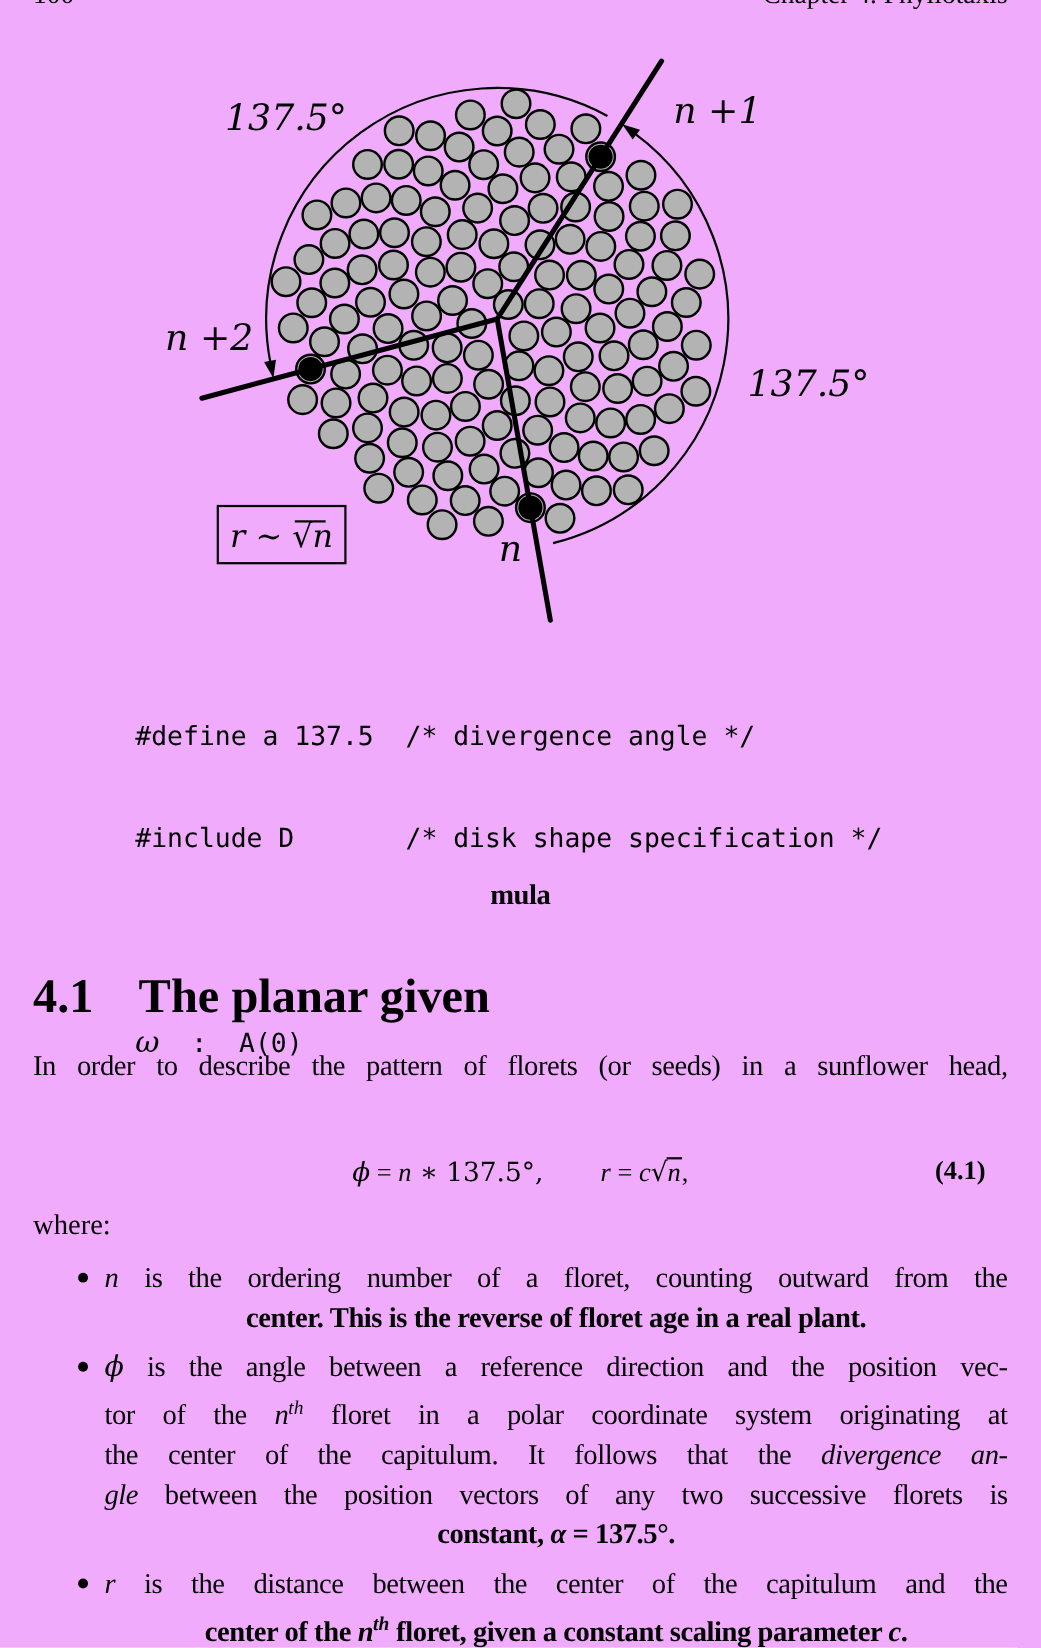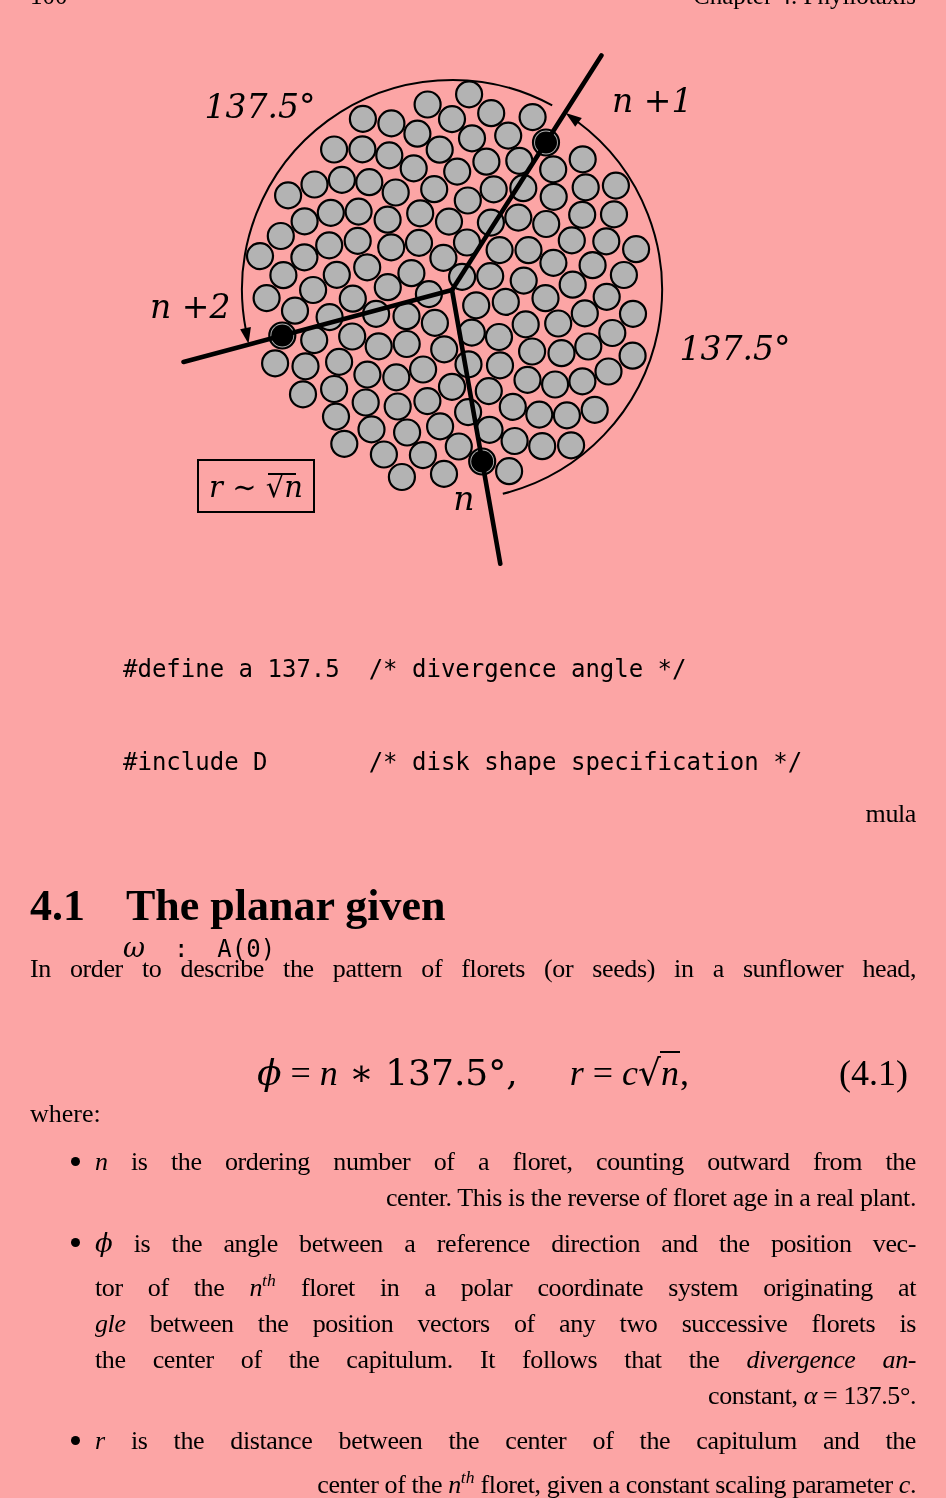--- a/index.html
+++ b/index.html
@@ -1,16 +1,16 @@
 <!DOCTYPE html>
 <html><head>
 <meta charset="utf-8">
 <style>
   html,body{margin:0;padding:0;background:#ffffff;}
-  .page{position:relative;width:946px;height:1498px;background:#fca5a5;overflow:hidden;
+  .page{position:relative;width:946px;height:1498px;background:#f0abfc;overflow:hidden;
         font-family:"Liberation Serif","DejaVu Serif",serif;color:#000;}
   
   .header{position:absolute;top:0;left:30px;right:30px;height:11px;overflow:hidden;}
   .header-inner{position:relative;top:-17px;display:flex;justify-content:space-between;
                 font-size:25px;line-height:25px;}
   
   .fig{position:absolute;left:130px;top:40px;width:700px;height:530px;}
   .floret{fill:#b3b3b3;stroke:#000;stroke-width:2.2;}
   .arc{fill:none;stroke:#000;stroke-width:2;}
   .figline{stroke:#000;stroke-width:4.6;stroke-linecap:round;}
@@ -22,30 +22,30 @@
   .upright{font-style:normal;}
   
   .code{position:absolute;left:123px;top:592px;font-family:"DejaVu Sans Mono","Liberation Mono",monospace;
         font-size:24px;line-height:31px;white-space:pre;}
   .code .spacer{height:30px;}
   .mathvar{font-family:"DejaVu Serif","Liberation Serif",serif;font-style:italic;font-size:27px;}
   .mathvar sub{font-size:0.62em;}
   
   .caption{position:absolute;left:30px;top:796px;width:886px;font-size:26px;line-height:35px;letter-spacing:-0.4px;}
   .jline{text-align:justify;text-align-last:justify;}
-  .lline{text-align:right;}
+  .lline{text-align:center;font-weight:bold;}
   
   .heading{position:absolute;left:30px;top:882px;font-size:44px;font-weight:bold;line-height:48px;}
   .heading .num{margin-right:41px;text-align:right;}
   
   .intro{position:absolute;left:30px;top:950px;width:886px;font-size:26px;line-height:37px;letter-spacing:-0.4px;}
   
-  .equation{position:absolute;left:30px;top:1046px;width:886px;height:56px;font-size:36px;}
+  .equation{position:absolute;left:30px;top:1046px;width:886px;height:56px;font-size:24px;}
   .eqbody{position:absolute;left:0;right:0;top:6px;text-align:center;}
-  .eqno{position:absolute;right:8px;top:6px;}
+  .eqno{position:absolute;right:20px;top:6px;font-weight:bold;}
   .it{font-style:italic;}
   .sym{font-family:"DejaVu Serif","DejaVu Sans",serif;}
   .eqgap{display:inline-block;width:52px;}
   .radarg{border-top:2px solid #000;padding:0 1px;margin-left:-1px;}
   
   .where{position:absolute;left:30px;top:1099px;font-size:26px;}
   
   .bullets{position:absolute;left:95px;top:1144px;width:821px;font-size:26px;line-height:36px;letter-spacing:-0.4px;}
   .bullet-item{position:relative;margin-bottom:9px;}
   .bullet-marker{position:absolute;left:-24px;top:13px;width:9px;height:9px;border-radius:50%;background:#000;}
@@ -263,22 +263,22 @@
     <div class="bullet-item">
       <span class="bullet-marker"></span>
       <div class="jline"><span class="it">n</span><span> is the ordering number of a floret, counting outward from the</span></div>
       <div class="lline"><span>center. This is the reverse of floret age in a real plant.</span></div>
     </div>
 
     <div class="bullet-item">
       <span class="bullet-marker"></span>
       <div class="jline"><span class="it sym">ϕ</span><span> is the angle between a reference direction and the position vec-</span></div>
       <div class="jline"><span>tor of the </span><span class="it">n</span><span class="sup">th</span><span> floret in a polar coordinate system originating at</span></div>
+      <div class="jline"><span>the center of the capitulum. It follows that the </span><span class="it">divergence an-</span></div>
       <div class="jline"><span class="it">gle</span><span> between the position vectors of any two successive florets is</span></div>
-      <div class="jline"><span>the center of the capitulum. It follows that the </span><span class="it">divergence an-</span></div>
       <div class="lline"><span>constant, </span><span class="it">α</span><span> = 137.5°.</span></div>
     </div>
 
     <div class="bullet-item">
       <span class="bullet-marker"></span>
       <div class="jline"><span class="it">r</span><span> is the distance between the center of the capitulum and the</span></div>
       <div class="lline"><span>center of the </span><span class="it">n</span><span class="sup">th</span><span> floret, given a constant scaling parameter </span><span class="it">c</span><span>.</span></div>
     </div>
 
   </div>

